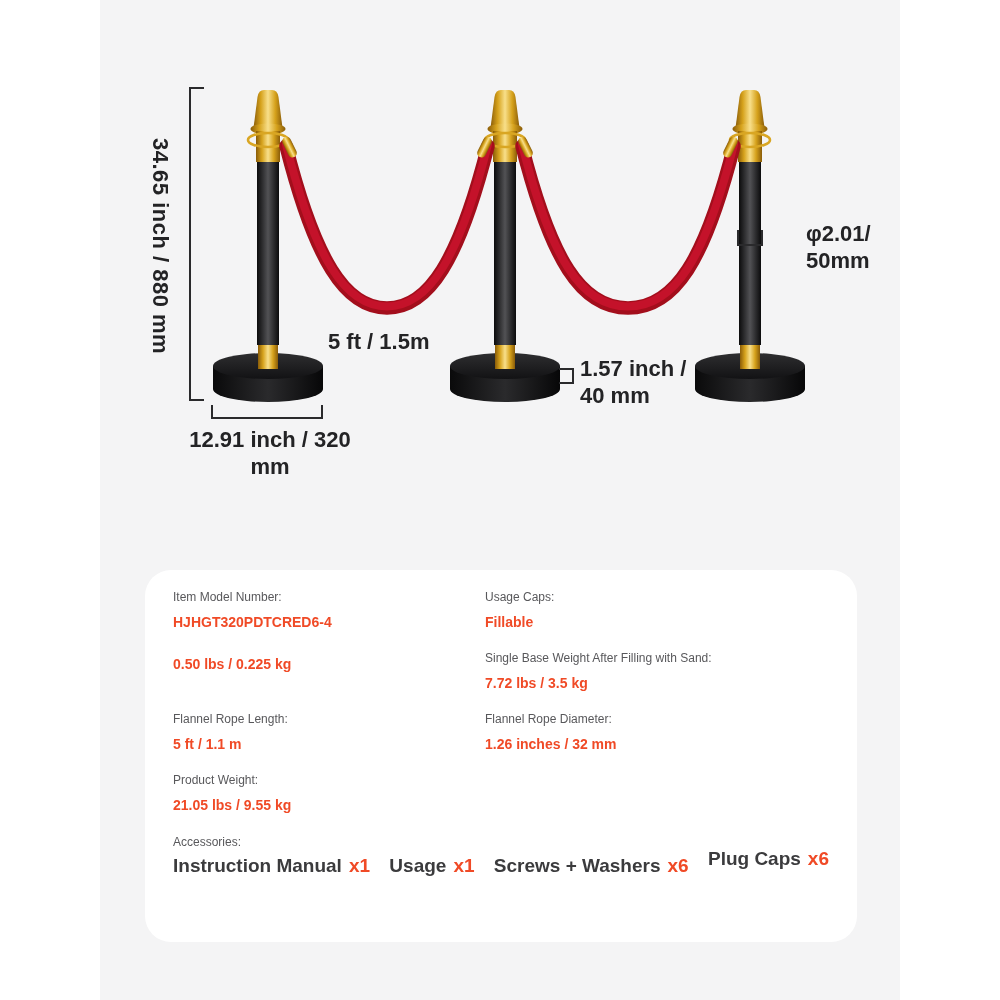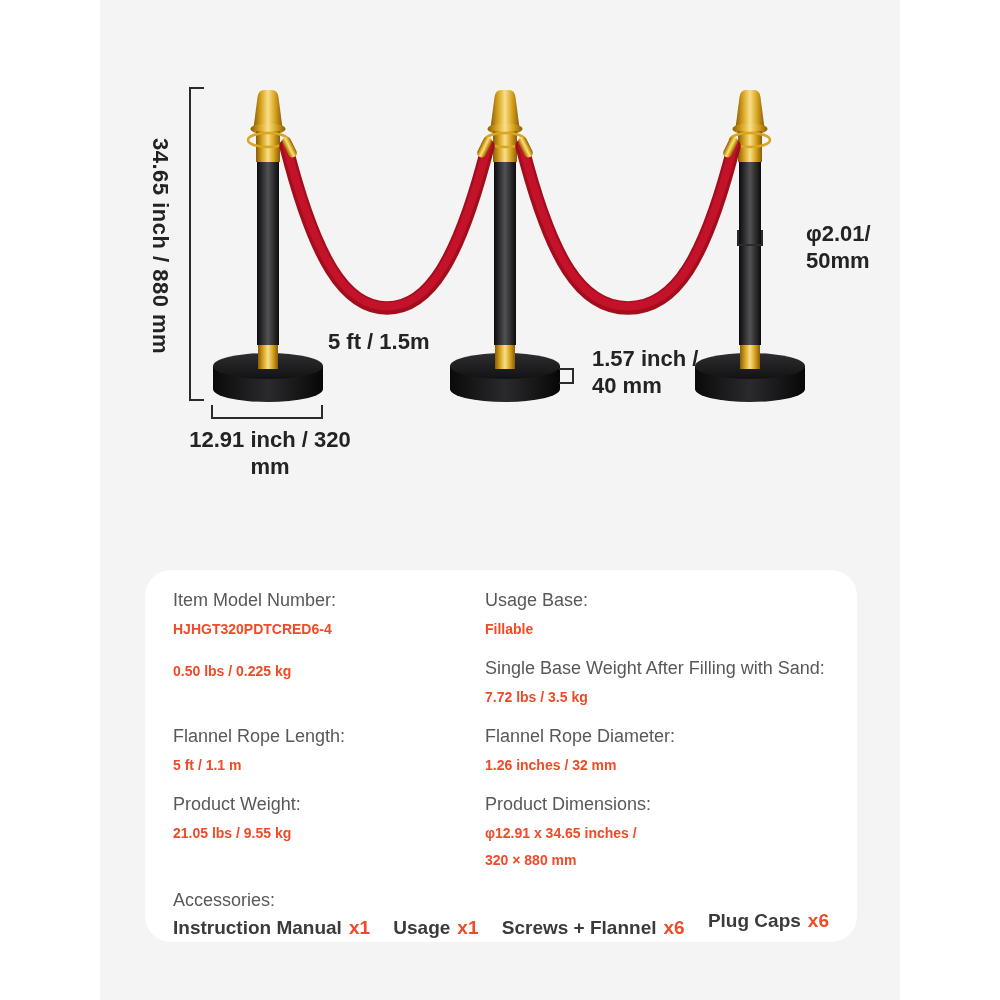--- a/index.html
+++ b/index.html
@@ -3,28 +3,28 @@
 <meta charset="utf-8">
 <style>
   * { margin:0; padding:0; box-sizing:border-box; }
   html,body { width:1000px; height:1000px; background:#ffffff; font-family:"Liberation Sans", sans-serif; }
   .panel { position:absolute; left:100px; top:0; width:800px; height:1000px; background:#f4f4f5; }
   .illustration { position:absolute; left:0; top:60px; width:800px; height:480px; }
 
   .dim-label { position:absolute; color:#232325; font-weight:600; font-size:22px; line-height:27px; }
   .dim-vertical { writing-mode:vertical-rl; left:47px; top:138px; letter-spacing:0.5px; }
   .dim-rope { left:228px; top:328px; width:140px; text-align:left; }
-  .dim-basethick { left:480px; top:345px; white-space:pre-line;margin-left:12px; }
+  .dim-basethick { left:480px; top:355px; white-space:pre-line; }
   .dim-polediam { left:706px; top:220px; white-space:pre-line; }
   .dim-basediam { left:70px; top:426px; width:200px; text-align:center; }
 
   .spec-card { position:absolute; left:45px; top:570px; width:712px; height:372px;
                background:#ffffff; border-radius:26px; padding:20px 28px 24px 28px; }
   .spec-grid { display:grid; grid-template-columns:312px 1fr; grid-row-gap:15px; }
-  .spec-label { font-size:18px; color:#58585b; font-weight:400; margin-bottom:5px; }
+  .spec-label { font-size:12px; color:#58585b; font-weight:400; margin-bottom:5px; }
   .spec-value { font-size:14px; font-weight:700; color:#f04a26; line-height:27px; white-space:pre-line; }
   .accessories { margin-top:16px; }
   .acc-items { display:flex; justify-content:space-between; align-items:center; margin-top:6px; }
   .acc-item { white-space:nowrap; }
   .acc-item.raised { transform:translateY(-7px); }
   .acc-name { font-size:19px; font-weight:700; color:#3b3b3d; }
   .acc-qty { font-size:19px; font-weight:800; color:#f04a26; margin-left:7px; }
 </style>
 </head>
 <body>
@@ -104,21 +104,21 @@
   <div class="dim-label dim-basediam">12.91 inch / 320 mm</div>
 
   <div class="spec-card">
     <div class="spec-grid">
 
       <div>
         <div class="spec-label">Item Model Number:</div>
         <div class="spec-value">HJHGT320PDTCRED6-4</div>
       </div>
       <div>
-        <div class="spec-label">Usage Base:</div>
+        <div class="spec-label">Usage Caps:</div>
         <div class="spec-value">Fillable</div>
       </div>
 
       <div>
         <div class="spec-value">0.50 lbs / 0.225 kg</div>
       </div>
       <div>
         <div class="spec-label">Single Base Weight After Filling with Sand:</div>
         <div class="spec-value">7.72 lbs / 3.5 kg</div>
       </div>
@@ -129,32 +129,27 @@
       </div>
       <div>
         <div class="spec-label">Flannel Rope Diameter:</div>
         <div class="spec-value">1.26 inches / 32 mm</div>
       </div>
 
       <div>
         <div class="spec-label">Product Weight:</div>
         <div class="spec-value">21.05 lbs / 9.55 kg</div>
       </div>
-      <div>
-        <div class="spec-label">Product Dimensions:</div>
-        <div class="spec-value">φ12.91 x 34.65 inches /
-320 × 880 mm</div>
-      </div>
 
     </div>
 
     <div class="accessories">
       <div class="spec-label">Accessories:</div>
       <div class="acc-items">
         <span class="acc-item"><span class="acc-name">Instruction Manual</span><span class="acc-qty">x1</span></span>
         <span class="acc-item"><span class="acc-name">Usage</span><span class="acc-qty">x1</span></span>
-        <span class="acc-item"><span class="acc-name">Screws + Flannel</span><span class="acc-qty">x6</span></span>
+        <span class="acc-item"><span class="acc-name">Screws + Washers</span><span class="acc-qty">x6</span></span>
         <span class="acc-item raised"><span class="acc-name">Plug Caps</span><span class="acc-qty">x6</span></span>
       </div>
     </div>
   </div>
 
 </div>
 
 </body></html>

